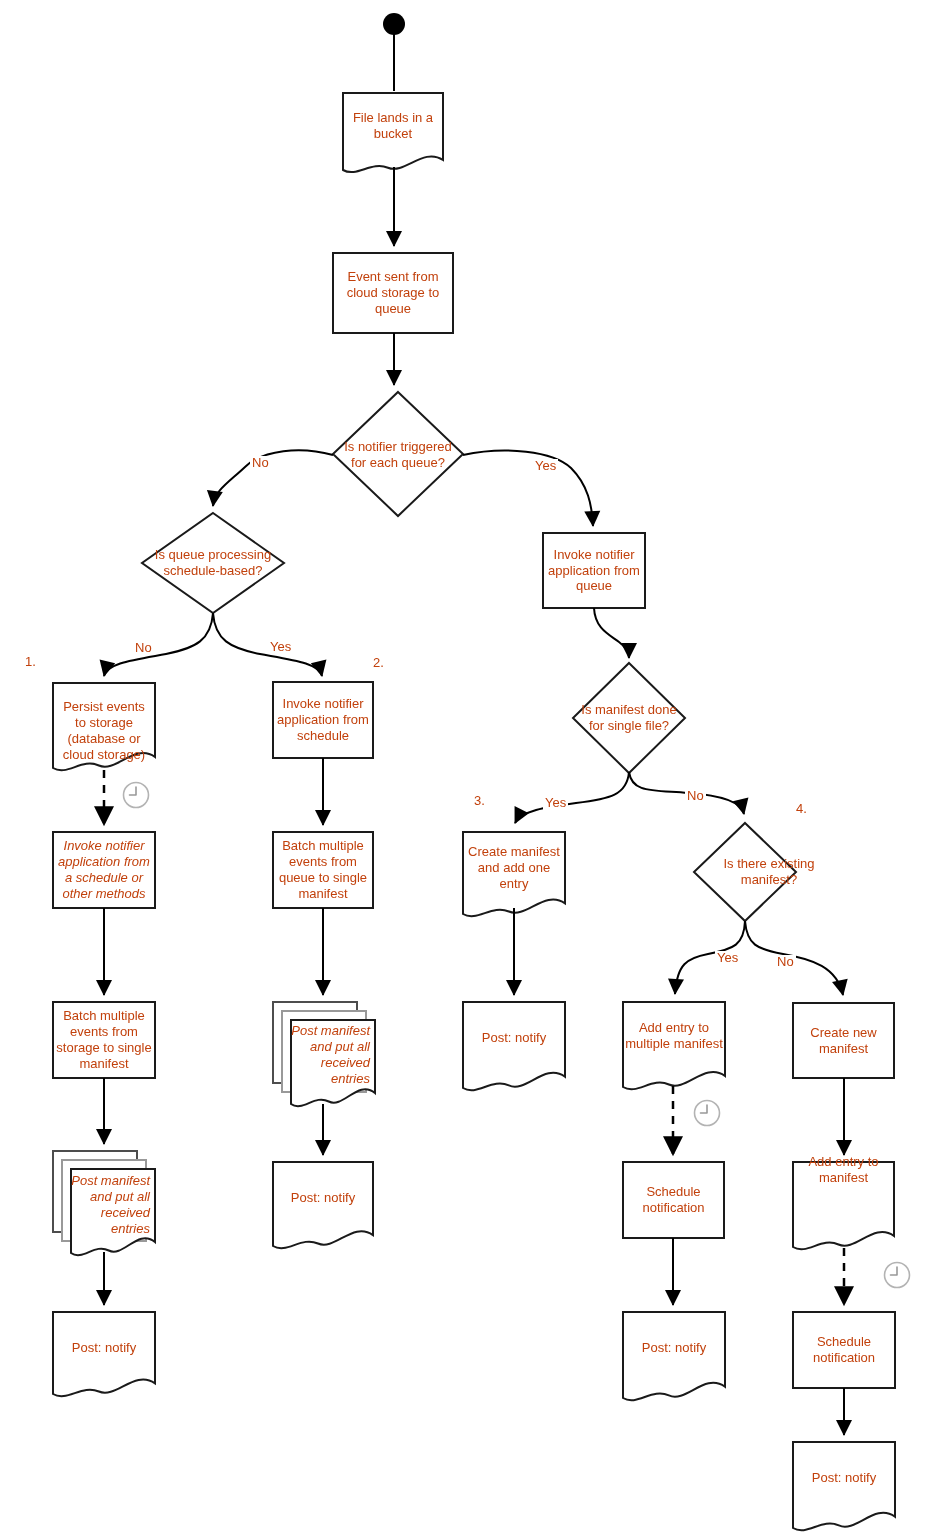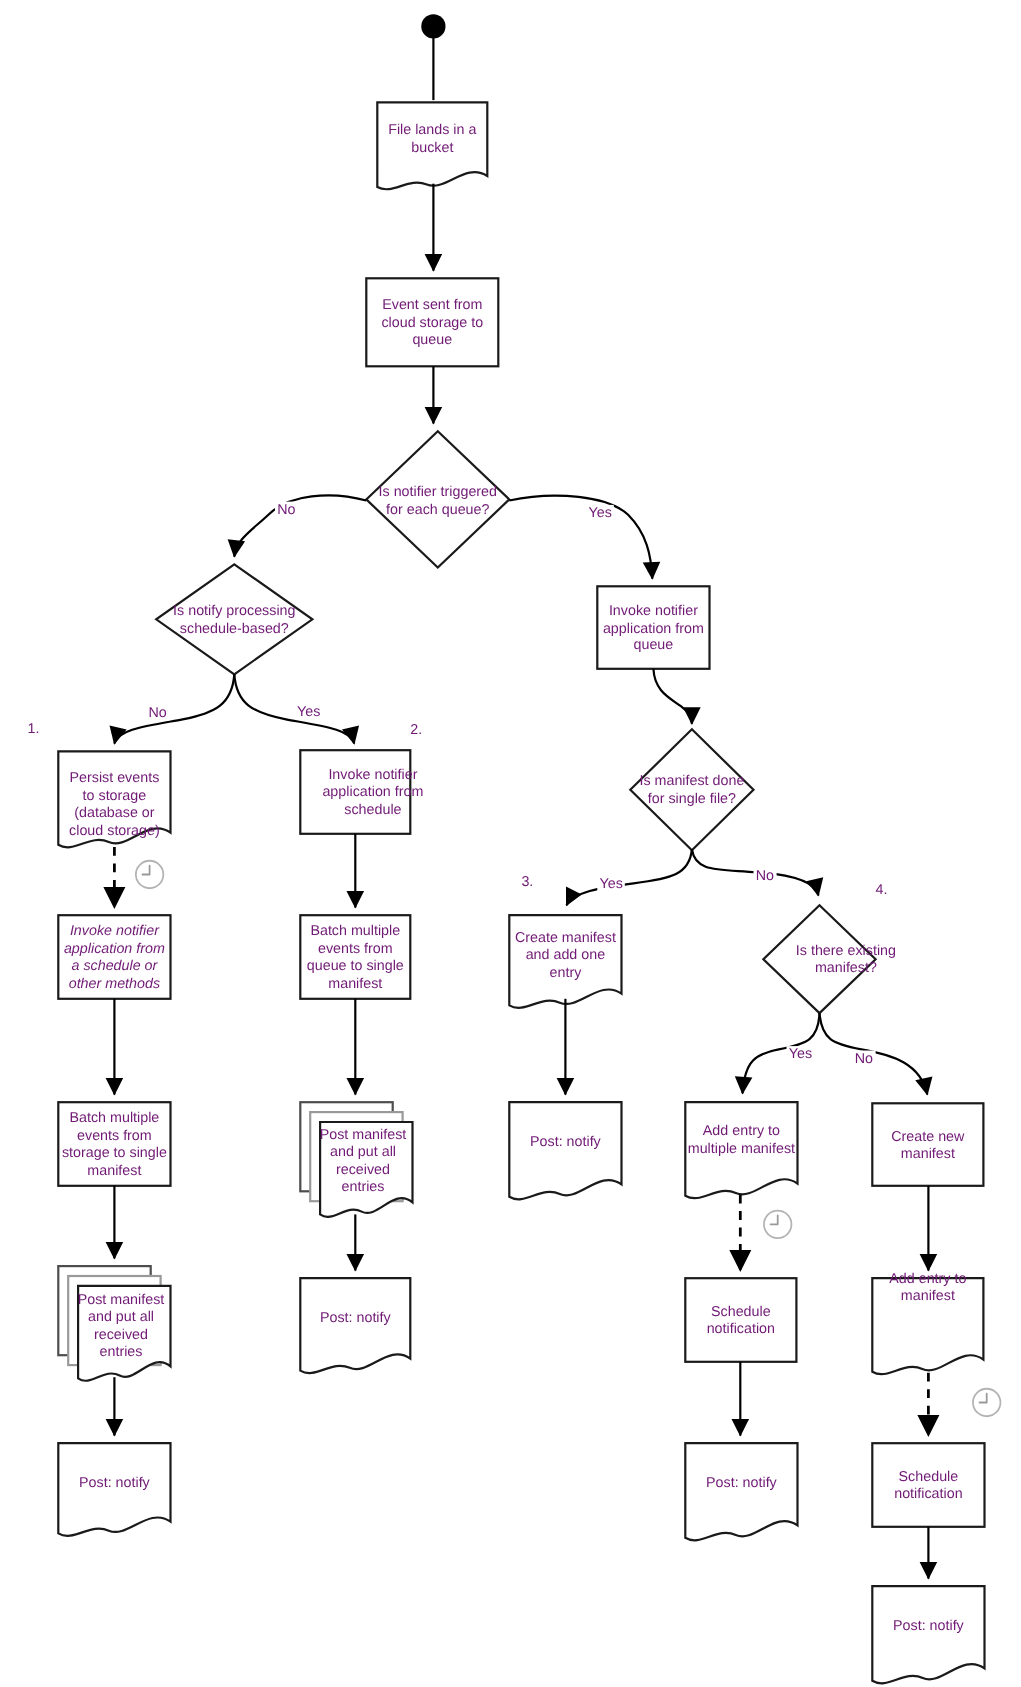--- a/index.html
+++ b/index.html
@@ -1,22 +1,22 @@
 <!DOCTYPE html>
 <html><head>
 <meta charset="utf-8">
 <style>
   html,body{margin:0;padding:0;background:#fff;}
   .canvas{position:relative;width:928px;height:1534px;background:#ffffff;
           font-family:"Liberation Sans",sans-serif;overflow:hidden;}
   .canvas svg{position:absolute;left:0;top:0;}
-  #labels div{position:absolute;color:#701a75;}
+  #labels div{position:absolute;color:#c2410c;}
   .nlabel{display:flex;align-items:center;justify-content:center;
           text-align:center;font-size:13px;line-height:1.22;}
-  .nlabel.right{justify-content:flex-end;}
+  .nlabel.right{justify-content:flex-end;text-align:right;font-style:italic;}
   .elabel{font-size:13px;background:#fff;padding:0 2px;line-height:1.1;}
   .shape{fill:#ffffff;stroke:#1a1a1a;stroke-width:2;}
   .shape.mid{stroke:#999999;}
   .shape.back{stroke:#4d4d4d;}
   .startdot{fill:#000000;stroke:none;}
   .edge{fill:none;stroke:#000000;stroke-width:2;}
   .edge.dashed{stroke-dasharray:8 7;stroke-width:2.5;}
   .clock-face{fill:#ffffff;stroke:#b3b3b3;stroke-width:1.6;}
   .clock-hands{fill:none;stroke:#999999;stroke-width:1.6;stroke-linecap:round;}
 </style>
@@ -89,29 +89,29 @@
       <path d="M673,1086 L673,1155" class="edge dashed" marker-end="url(#arw)"></path>
       <path d="M673,1238 L673,1305" class="edge" marker-end="url(#arw)"></path>
       <path d="M844,1078 L844,1155" class="edge" marker-end="url(#arw)"></path>
       <path d="M844,1248 L844,1305" class="edge dashed" marker-end="url(#arw)"></path>
       <path d="M844,1388 L844,1435" class="edge" marker-end="url(#arw)"></path>
     </svg>
   <div id="labels">
       <div class="nlabel" style="left: 345px; top: 97px; width: 96px; height: 58px;">File lands in a bucket</div>
       <div class="nlabel" style="left: 336px; top: 258px; width: 114px; height: 70px;">Event sent from cloud storage to queue</div>
       <div class="nlabel" style="left: 336px; top: 426px; width: 124px; height: 57px;">Is notifier triggered for each queue?</div>
-      <div class="nlabel" style="left: 146px; top: 535px; width: 134px; height: 56px;">Is notify processing schedule-based?</div>
+      <div class="nlabel" style="left: 146px; top: 535px; width: 134px; height: 56px;">Is queue processing schedule-based?</div>
       <div class="nlabel" style="left: 546px; top: 537px; width: 96px; height: 67px;">Invoke notifier application from queue</div>
       <div class="nlabel" style="left: 572px; top: 691px; width: 114px; height: 54px;">Is manifest done for single file?</div>
       <div class="nlabel" style="left: 56px; top: 687px; width: 96px; height: 66px; margin-top: 11px;">Persist events to storage (database or cloud storage)</div>
       <div class="nlabel" style="left: 54px; top: 836px; width: 100px; height: 68px; font-style: italic;">Invoke notifier application from a schedule or other methods</div>
       <div class="nlabel" style="left: 56px; top: 1006px; width: 96px; height: 68px;">Batch multiple events from storage to single manifest</div>
       <div class="nlabel right" style="left: 70px; top: 1174px; width: 80px; height: 62px;">Post manifest and put all received entries</div>
       <div class="nlabel" style="left: 56px; top: 1318px; width: 96px; height: 60px;">Post: notify</div>
-      <div class="nlabel" style="left: 292px; top: 686px; width: 94px; height: 68px; text-align: center;">Invoke notifier application from schedule</div>
+      <div class="nlabel" style="left: 276px; top: 686px; width: 94px; height: 68px; text-align: center;">Invoke notifier application from schedule</div>
       <div class="nlabel" style="left: 276px; top: 836px; width: 94px; height: 68px;">Batch multiple events from queue to single manifest</div>
       <div class="nlabel right" style="left: 290px; top: 1024px; width: 80px; height: 62px;">Post manifest and put all received entries</div>
       <div class="nlabel" style="left: 276px; top: 1168px; width: 94px; height: 60px;">Post: notify</div>
       <div class="nlabel" style="left: 466px; top: 836px; width: 96px; height: 64px;">Create manifest and add one entry</div>
       <div class="nlabel" style="left: 466px; top: 1008px; width: 96px; height: 60px;">Post: notify</div>
       <div class="nlabel" style="left: 694px; top: 846px; width: 102px; height: 52px; margin-left: 24px;">Is there existing manifest?</div>
       <div class="nlabel" style="left: 624px; top: 1006px; width: 100px; height: 60px;">Add entry to multiple manifest</div>
       <div class="nlabel" style="left: 626px; top: 1166px; width: 95px; height: 68px;">Schedule notification</div>
       <div class="nlabel" style="left: 626px; top: 1318px; width: 96px; height: 60px;">Post: notify</div>
       <div class="nlabel" style="left: 796px; top: 1007px; width: 95px; height: 67px;">Create new manifest</div>

